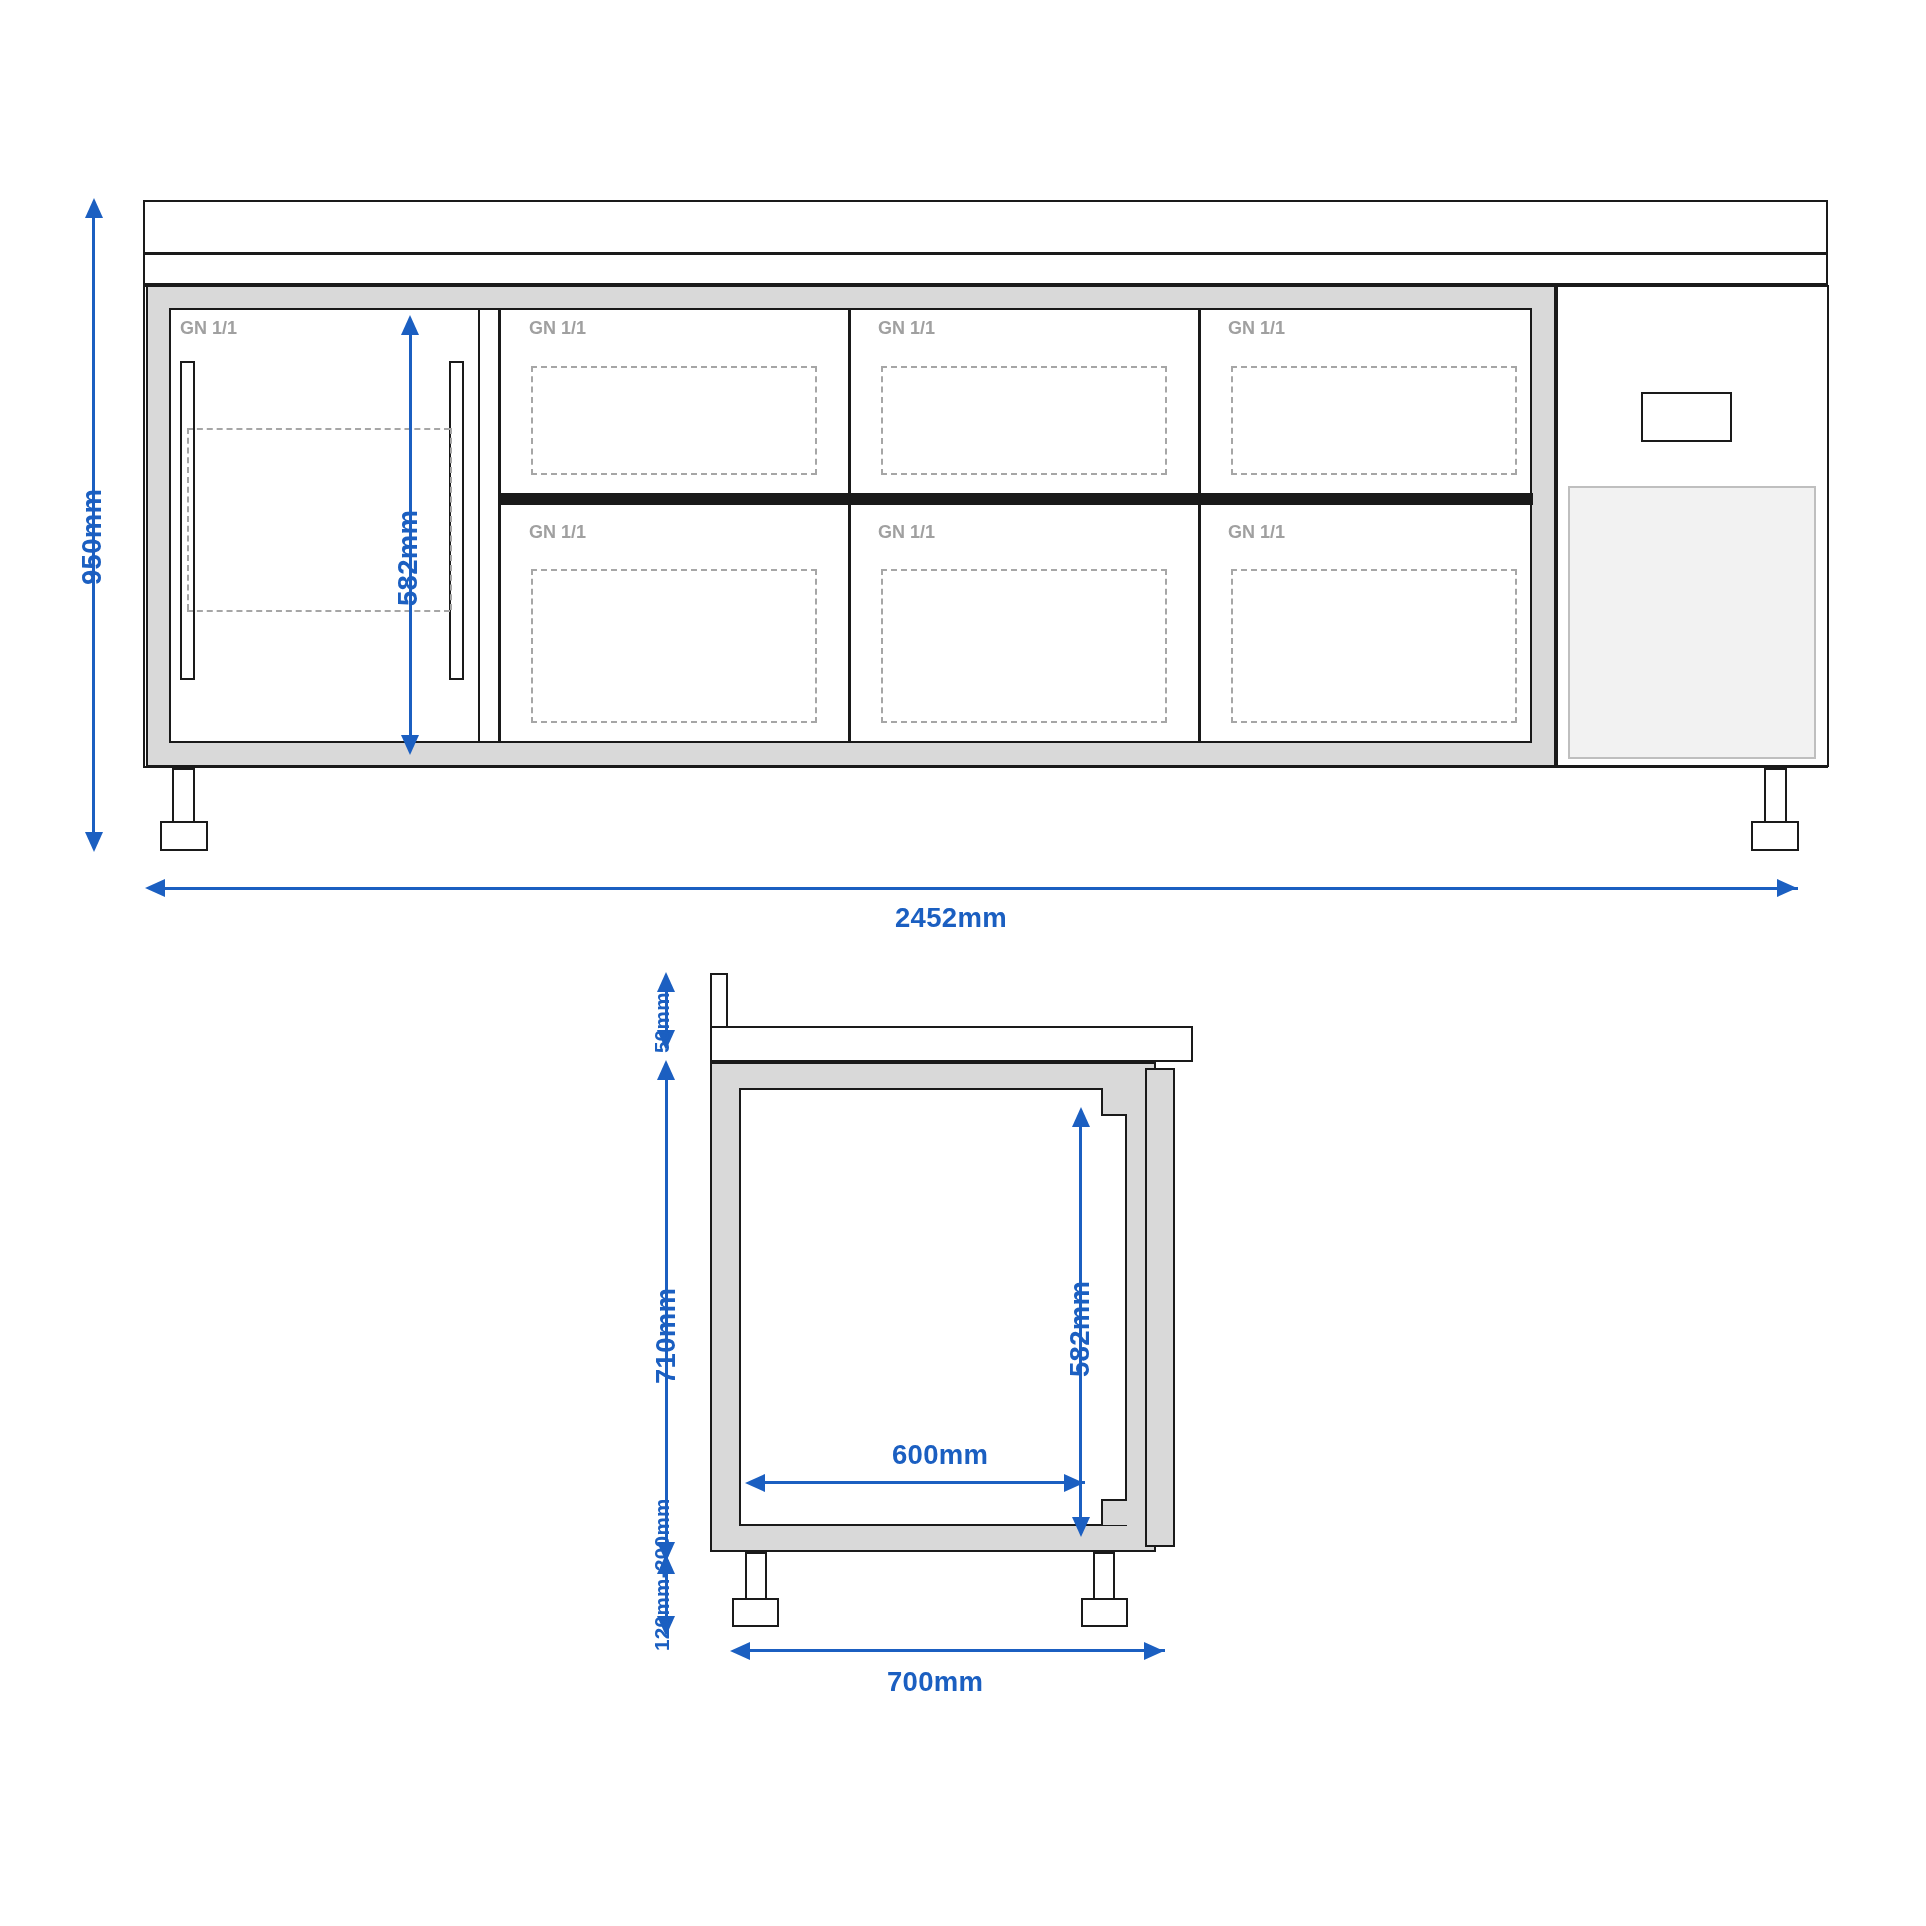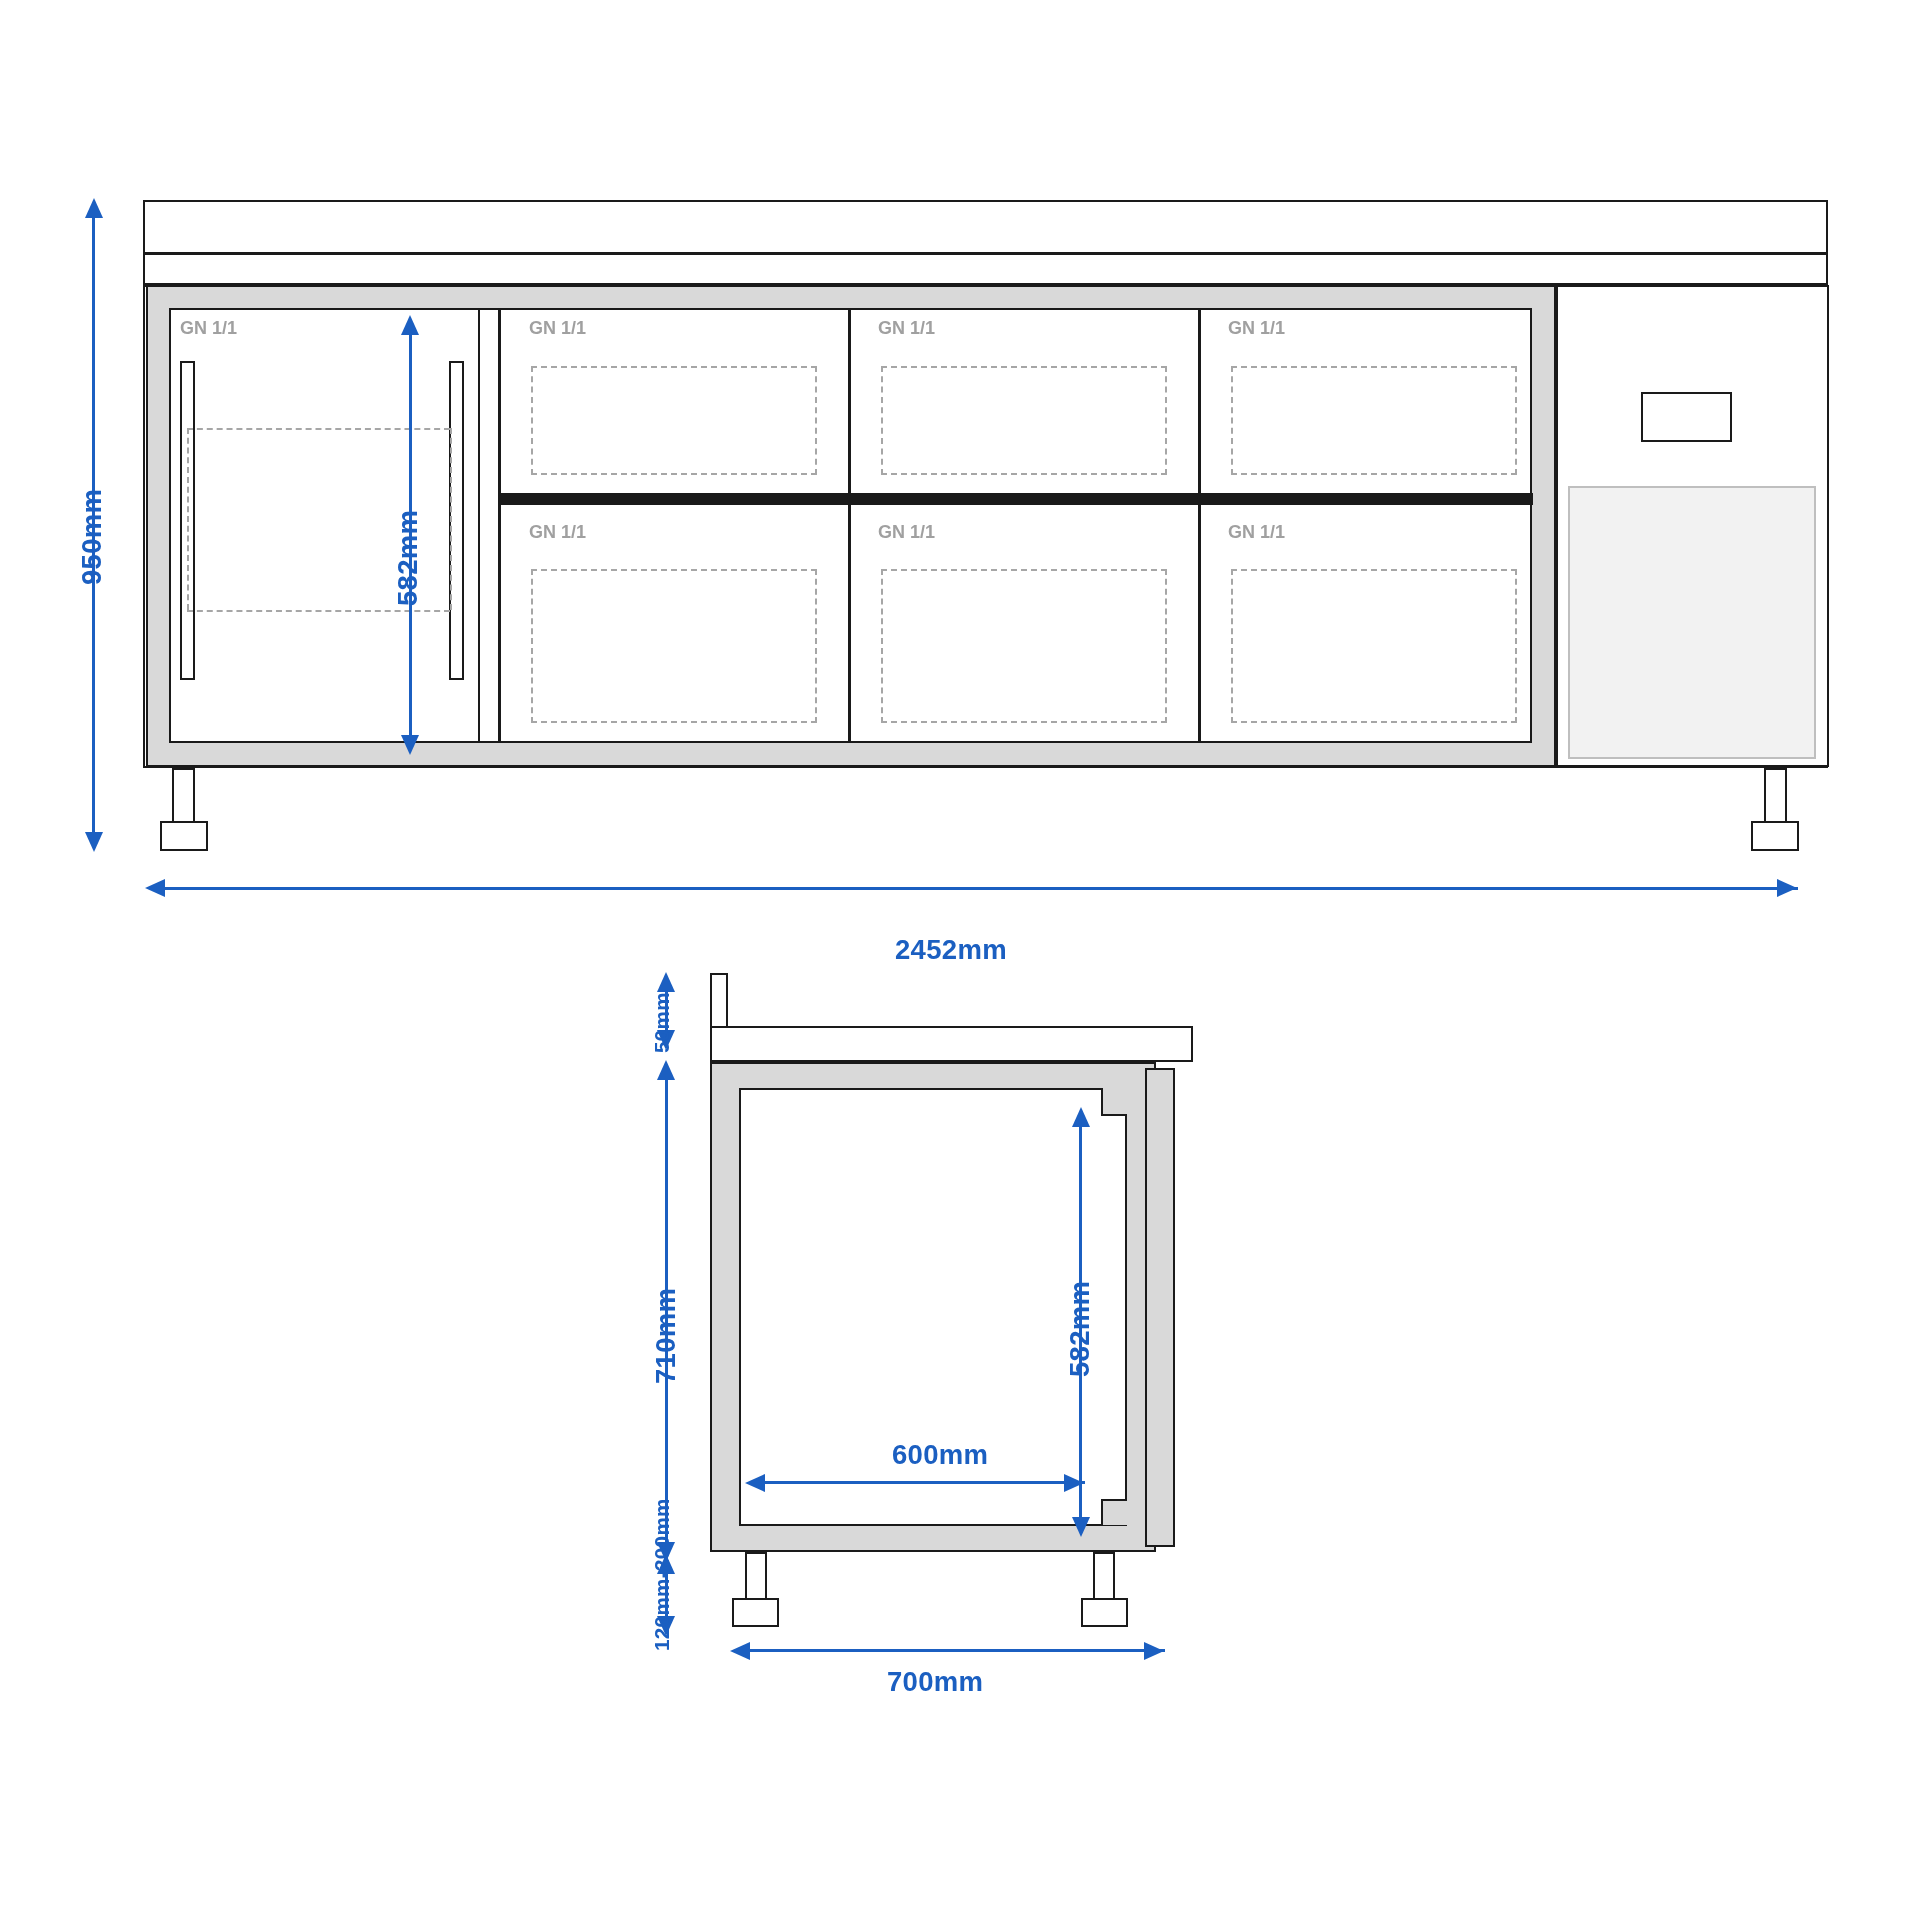--- a/index.html
+++ b/index.html
@@ -187,21 +187,21 @@
     <div class="dim-text vert" style="left:76px; top:585px;">950mm</div>
 
     <div class="dim-line-v" style="left:409px; top:324px; height:420px;"></div>
     <div class="arrow arrow-u" style="left:401px; top:315px;"></div>
     <div class="arrow arrow-d" style="left:401px; top:735px;"></div>
     <div class="dim-text vert" style="left:392px; top:606px;">582mm</div>
 
     <div class="dim-line-h" style="left:153px; top:887px; width:1645px;"></div>
     <div class="arrow arrow-l" style="left:145px; top:879px;"></div>
     <div class="arrow arrow-r" style="left:1777px; top:879px;"></div>
-    <div class="dim-text" style="left:895px; top:934px;">2452mm</div>
+    <div class="dim-text" style="left:895px; top:902px;">2452mm</div>
   </div>
 
   <div>
 
     <div class="rect-out" style="left:710px; top:973px; width:18px; height:63px;"></div>
 
     <div class="rect-out" style="left:710px; top:1026px; width:483px; height:36px;"></div>
 
     <div class="rect-gray" style="left:710px; top:1062px; width:446px; height:490px;"></div>
 

